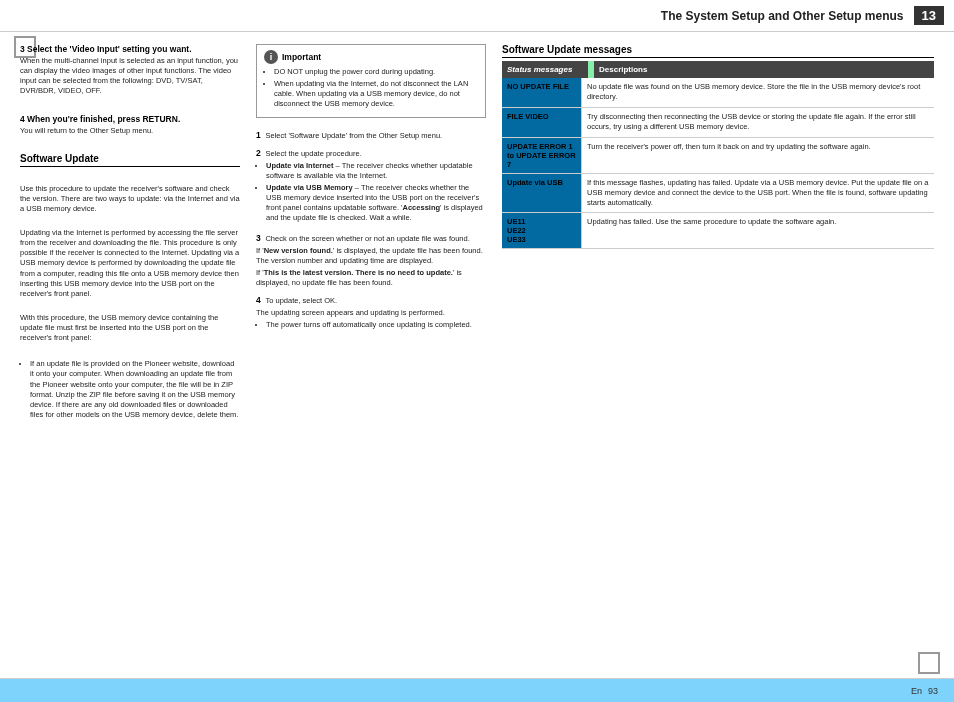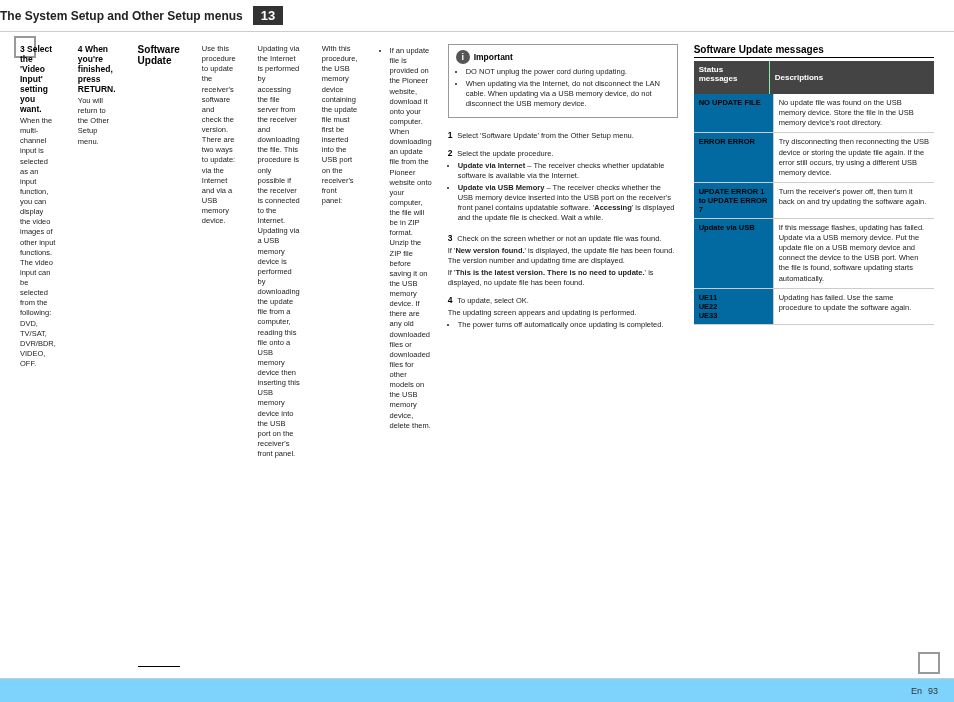--- a/index.html
+++ b/index.html
@@ -23,21 +23,21 @@
     
     .header {
       position: absolute;
       top: 0;
       left: 0;
       right: 0;
       height: 32px;
       background: #fff;
       display: flex;
       align-items: center;
-      justify-content: flex-start;
+      justify-content: flex-end;
       border-bottom: 1px solid #ccc;
     }
 
     .header-title-area {
       display: flex;
       align-items: center;
       margin-right: 10px;
     }
 
     .header-title {
@@ -86,21 +86,22 @@
       right: 0;
       display: flex;
       padding: 12px 20px 8px 20px;
       gap: 16px;
     }
 
     
     .left-col {
       flex: 0 0 220px;
       display: flex;
-      gap: 22px;
+      flex-direction: column;
+      gap: 14px;
     }
 
     
     .mid-col {
       flex: 0 0 230px;
       display: flex;
       flex-direction: column;
       gap: 6px;
     }
 
@@ -193,28 +194,29 @@
 
     .table-header {
       display: flex;
       background: #444;
       color: #fff;
       font-size: 8px;
       font-weight: bold;
     }
 
     .table-header .col-status {
-      width: 76px;
+      width: 92px;
       padding: 4px 5px;
-      border-right: 1px solid #86efac;
+      border-right: 6px solid #86efac;
+      font-style: italic;
     }
 
     .table-header .col-desc {
       flex: 1;
-      padding: 12px 5px;
+      padding: 4px 5px;
     }
 
     .table-row-item {
       display: flex;
       border-bottom: 1px solid #ccc;
       min-height: 30px;
     }
 
     .table-row-item .col-status {
       width: 80px;
@@ -345,21 +347,21 @@
           <div class="col-status">Status messages</div>
           <div class="col-desc">Descriptions</div>
         </div>
 
         <div class="table-row-item">
           <div class="col-status">NO UPDATE FILE</div>
           <div class="col-desc">No update file was found on the USB memory device. Store the file in the USB memory device's root directory.</div>
         </div>
 
         <div class="table-row-item">
-          <div class="col-status">ERROR ERROR</div>
+          <div class="col-status">FILE VIDEO</div>
           <div class="col-desc">Try disconnecting then reconnecting the USB device or storing the update file again. If the error still occurs, try using a different USB memory device.</div>
         </div>
 
         <div class="table-row-item">
           <div class="col-status">UPDATE ERROR 1 to UPDATE ERROR 7</div>
           <div class="col-desc">Turn the receiver's power off, then turn it back on and try updating the software again.</div>
         </div>
 
         <div class="table-row-item">
           <div class="col-status">Update via USB</div>

